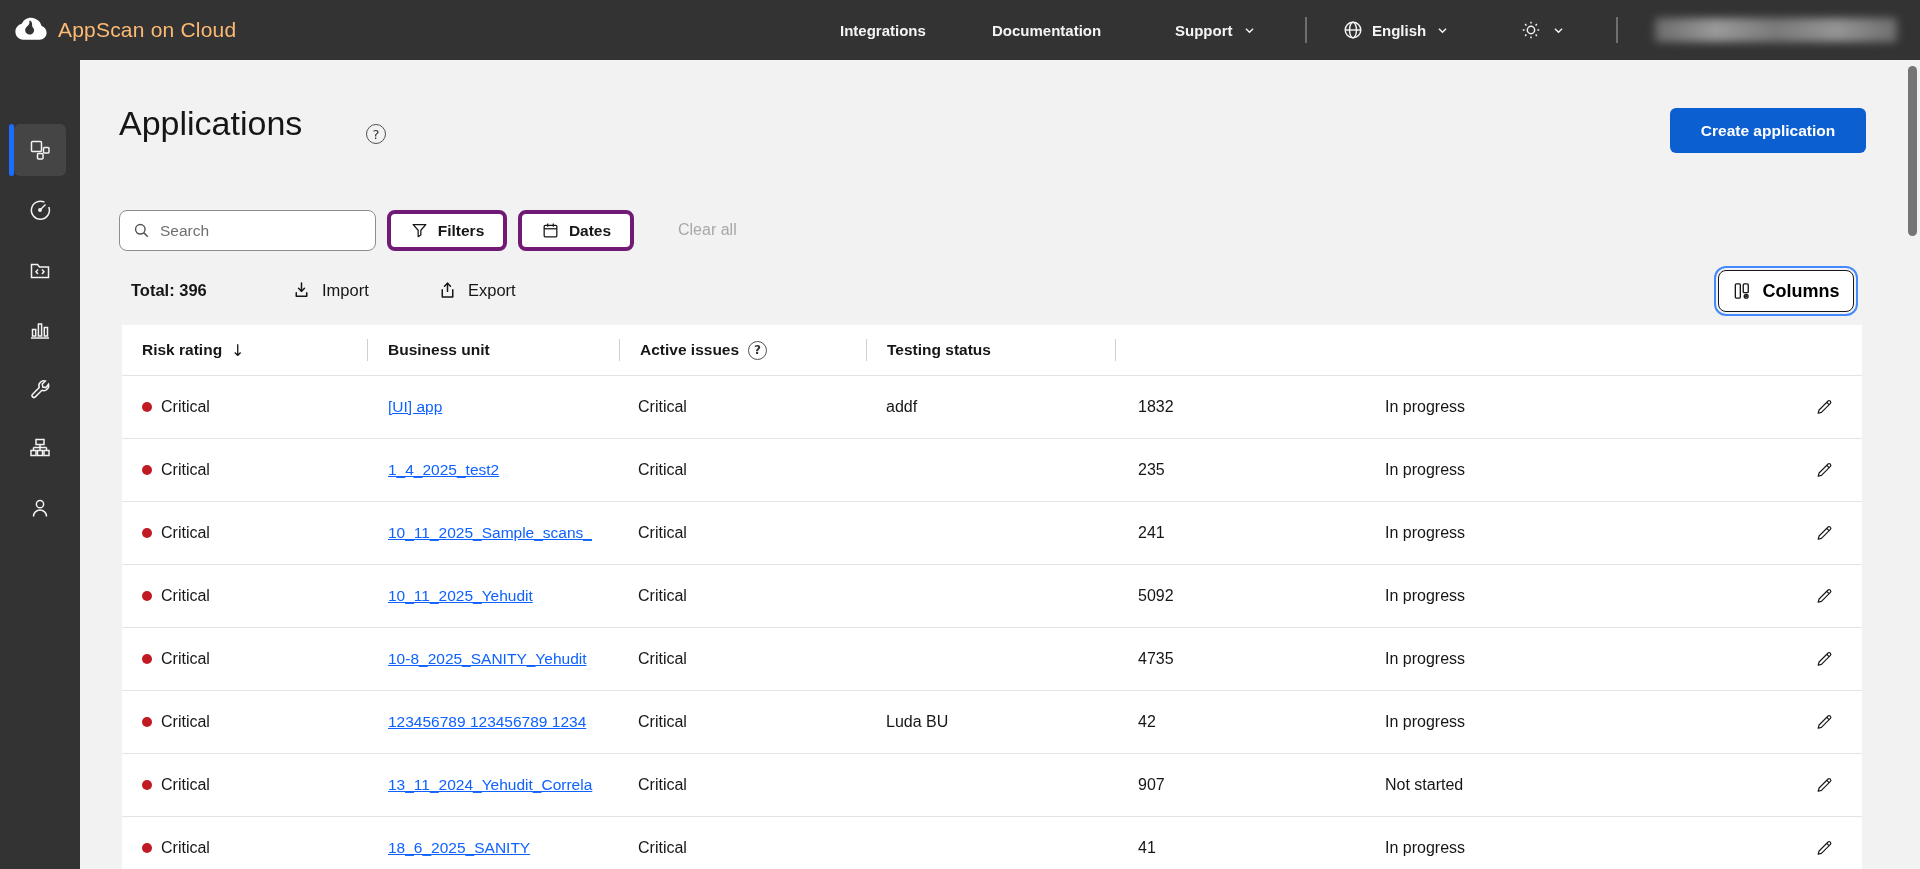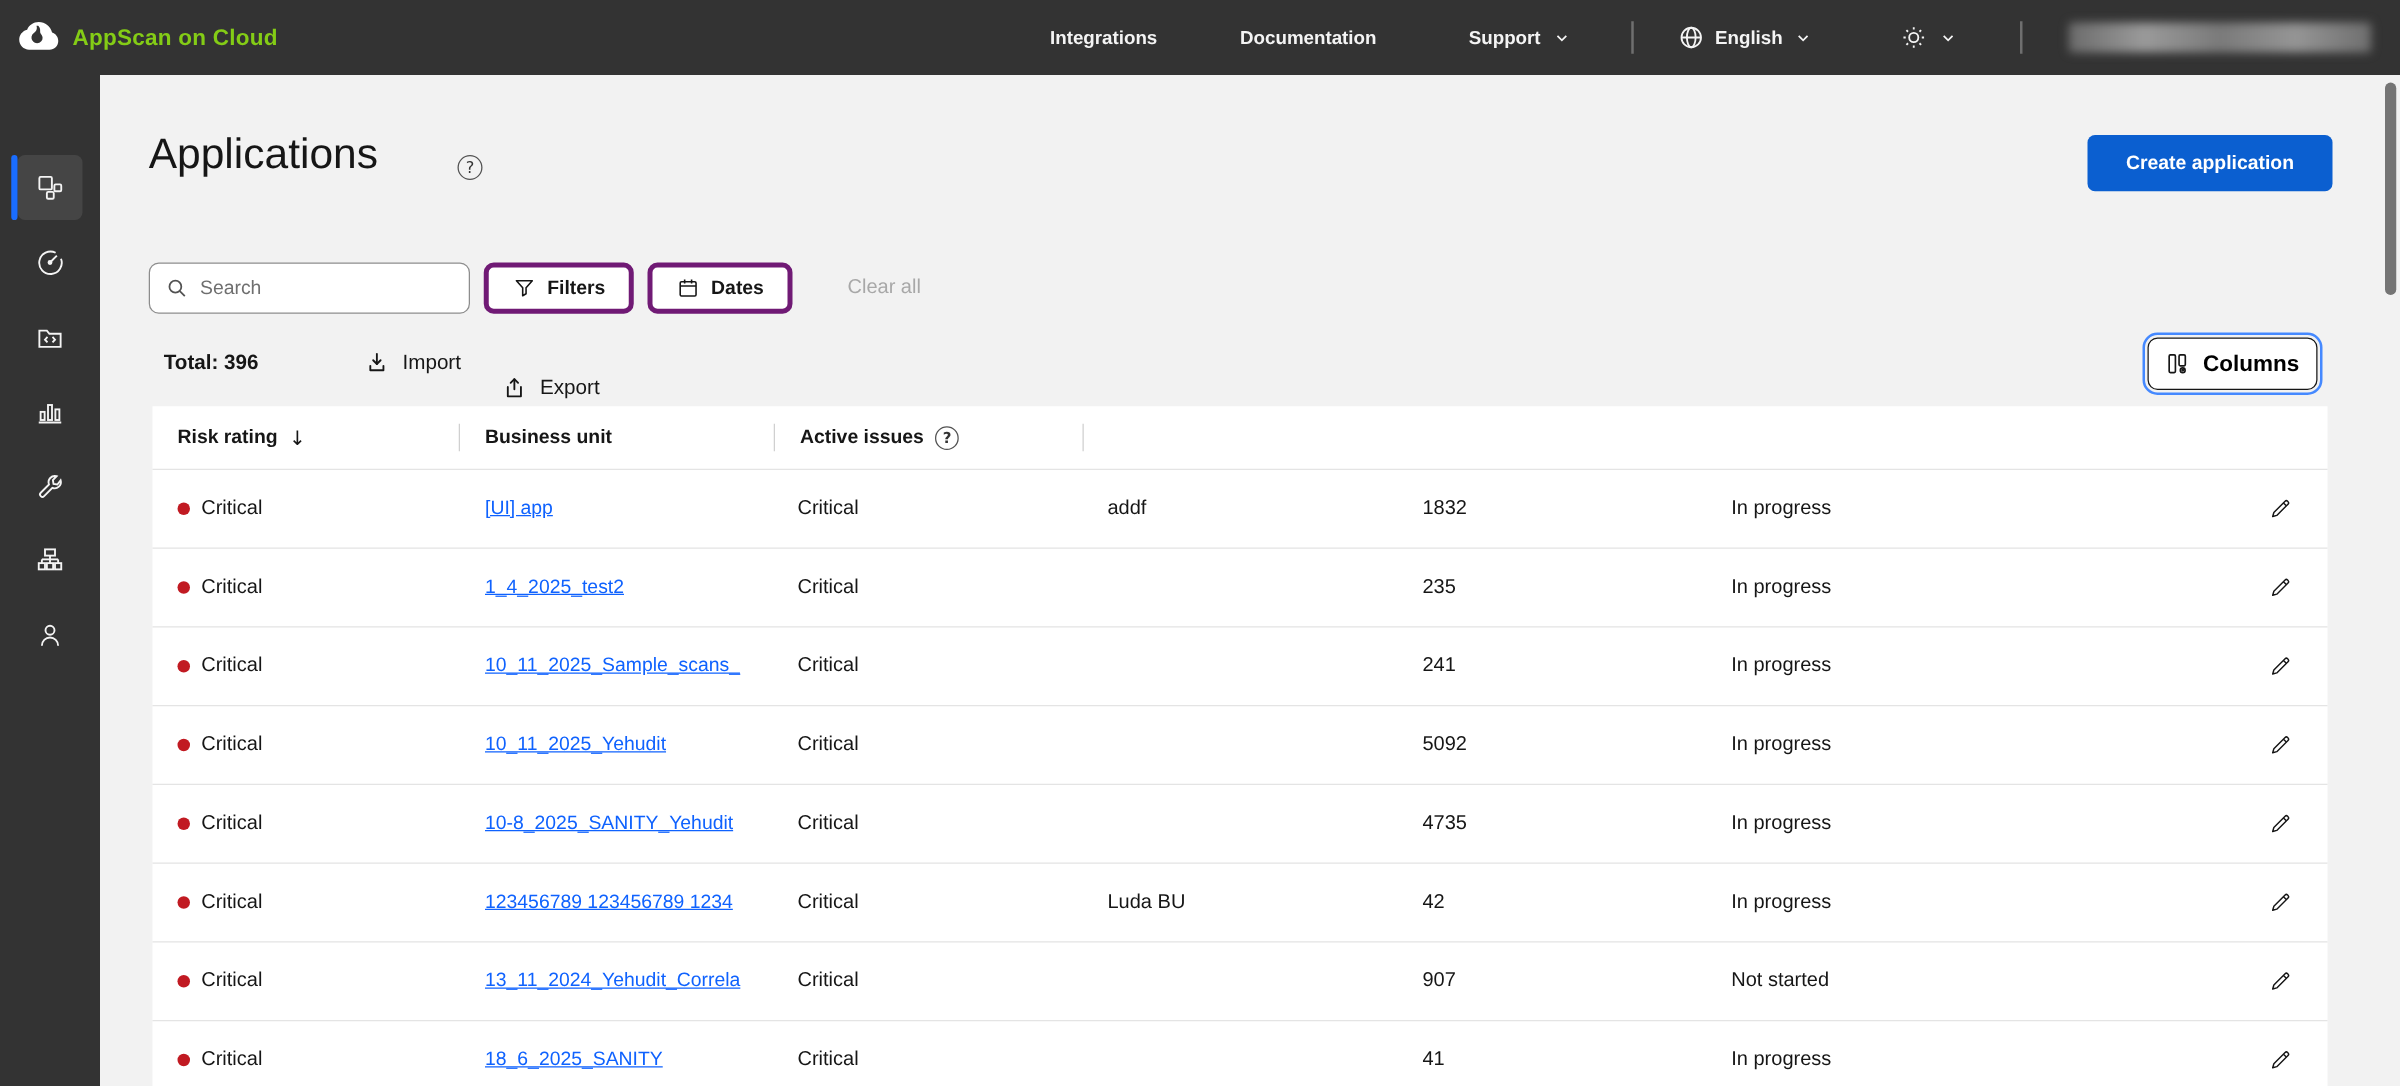--- a/index.html
+++ b/index.html
@@ -2,21 +2,21 @@
 <html><head>
 <meta charset="utf-8">
 <style>
   * { margin:0; padding:0; box-sizing:border-box; }
   html,body { width:1920px; height:869px; overflow:hidden; }
   body { font-family:"Liberation Sans", sans-serif; background:#f2f2f2; color:#161616; position:relative; }
 
   
   .topbar { position:absolute; top:0; left:0; width:1920px; height:60px; background:#333333; z-index:30; }
   .brand { position:absolute; left:14px; top:0; height:60px; display:flex; align-items:center; gap:10px; }
-  .brand-name { color:#84cc16; font-size:18px; font-weight:700; letter-spacing:.2px; }
+  .brand-name { color:#fdba74; font-size:21px; font-weight:400; letter-spacing:.2px; }
   .nav-item { position:absolute; top:0; height:60px; display:flex; align-items:center; gap:8px;
               color:#f4f4f4; font-size:15px; font-weight:700; cursor:pointer; }
   .tb-divider { position:absolute; top:17px; width:2px; height:26px; background:#6f6f6f; }
   .user-blur { position:absolute; left:1655px; top:18px; width:242px; height:24px; border-radius:3px;
                background:linear-gradient(90deg,#6b6b6b,#9a9a9a,#7a7a7a,#959595,#6e6e6e); filter:blur(4px); cursor:pointer; }
   .icon { display:inline-flex; align-items:center; justify-content:center; }
 
   
   .sidebar { position:absolute; top:60px; left:0; width:80px; height:809px; background:#333333; z-index:25; }
   .side-item { position:absolute; left:0; width:80px; height:56px; display:flex; align-items:center; justify-content:center; color:#f4f4f4; cursor:pointer; }
@@ -39,21 +39,21 @@
   .search-box input::placeholder { color:#6f6f6f; }
   .btn-outline { position:absolute; height:41px; background:#ffffff; border:4px solid #701a75; border-radius:8px;
                  display:flex; align-items:center; justify-content:center; gap:9px; font-size:15.5px; font-weight:700;
                  color:#161616; font-family:inherit; cursor:pointer; }
   .btn-filters { left:387px; top:210px; width:120px; }
   .btn-dates { left:518px; top:210px; width:116px; }
   .clear-all { position:absolute; left:678px; top:221px; font-size:16px; color:#a8a8a8; cursor:default; }
 
   .total { position:absolute; left:131px; top:281px; font-size:16.5px; font-weight:700; }
   .text-btn { position:absolute; top:274px; height:32px; display:flex; align-items:center; gap:10px; font-size:16.5px; color:#161616; cursor:pointer; }
-  .btn-import { left:291px; } .btn-export { left:401px;margin-top:20px; }
+  .btn-import { left:291px; } .btn-export { left:437px; }
   .btn-columns { position:absolute; left:1718px; top:270px; width:136px; height:42px; background:#ffffff;
                  border:1px solid #161616; border-radius:8px; outline:2px solid #4589ff; outline-offset:2px;
                  display:flex; align-items:center; justify-content:center; gap:10px; font-size:18px; font-weight:700; font-family:inherit; cursor:pointer; }
 
   
   .table { position:absolute; left:122px; top:325px; width:1740px; background:#ffffff; }
   .thead { display:flex; height:50px; }
   .hcell { font-size:15.5px; font-weight:700; color:#161616; display:flex; align-items:center; gap:9px;
            padding-left:20px; position:relative; height:100%; }
   .hcell:not(.no-sep)::after { content:""; position:absolute; right:0; top:14px; height:22px; width:1px; background:#d0d0d0; }
@@ -292,20 +292,23 @@
       <span>Risk rating</span>
       <span class="sort-arrow">↓</span>
     </div>
     <div class="hcell w-unit">
       <span>Business unit</span>
     </div>
     <div class="hcell w-issues">
       <span>Active issues</span>
       <span class="help-badge" style="width:19px;height:19px;font-size:12px;">?</span>
     </div>
+    <div class="hcell w-status">
+      <span>Testing status</span>
+    </div>
     <div class="hcell w-actions no-sep"></div>
   </div>
   <div>
   <div class="trow">
     <div class="cell w-risk">
       <span class="dot"></span>
       <span>Critical</span>
     </div>
     <div class="cell w-name">
       <a href="#" class="applink">[UI] app</a>

